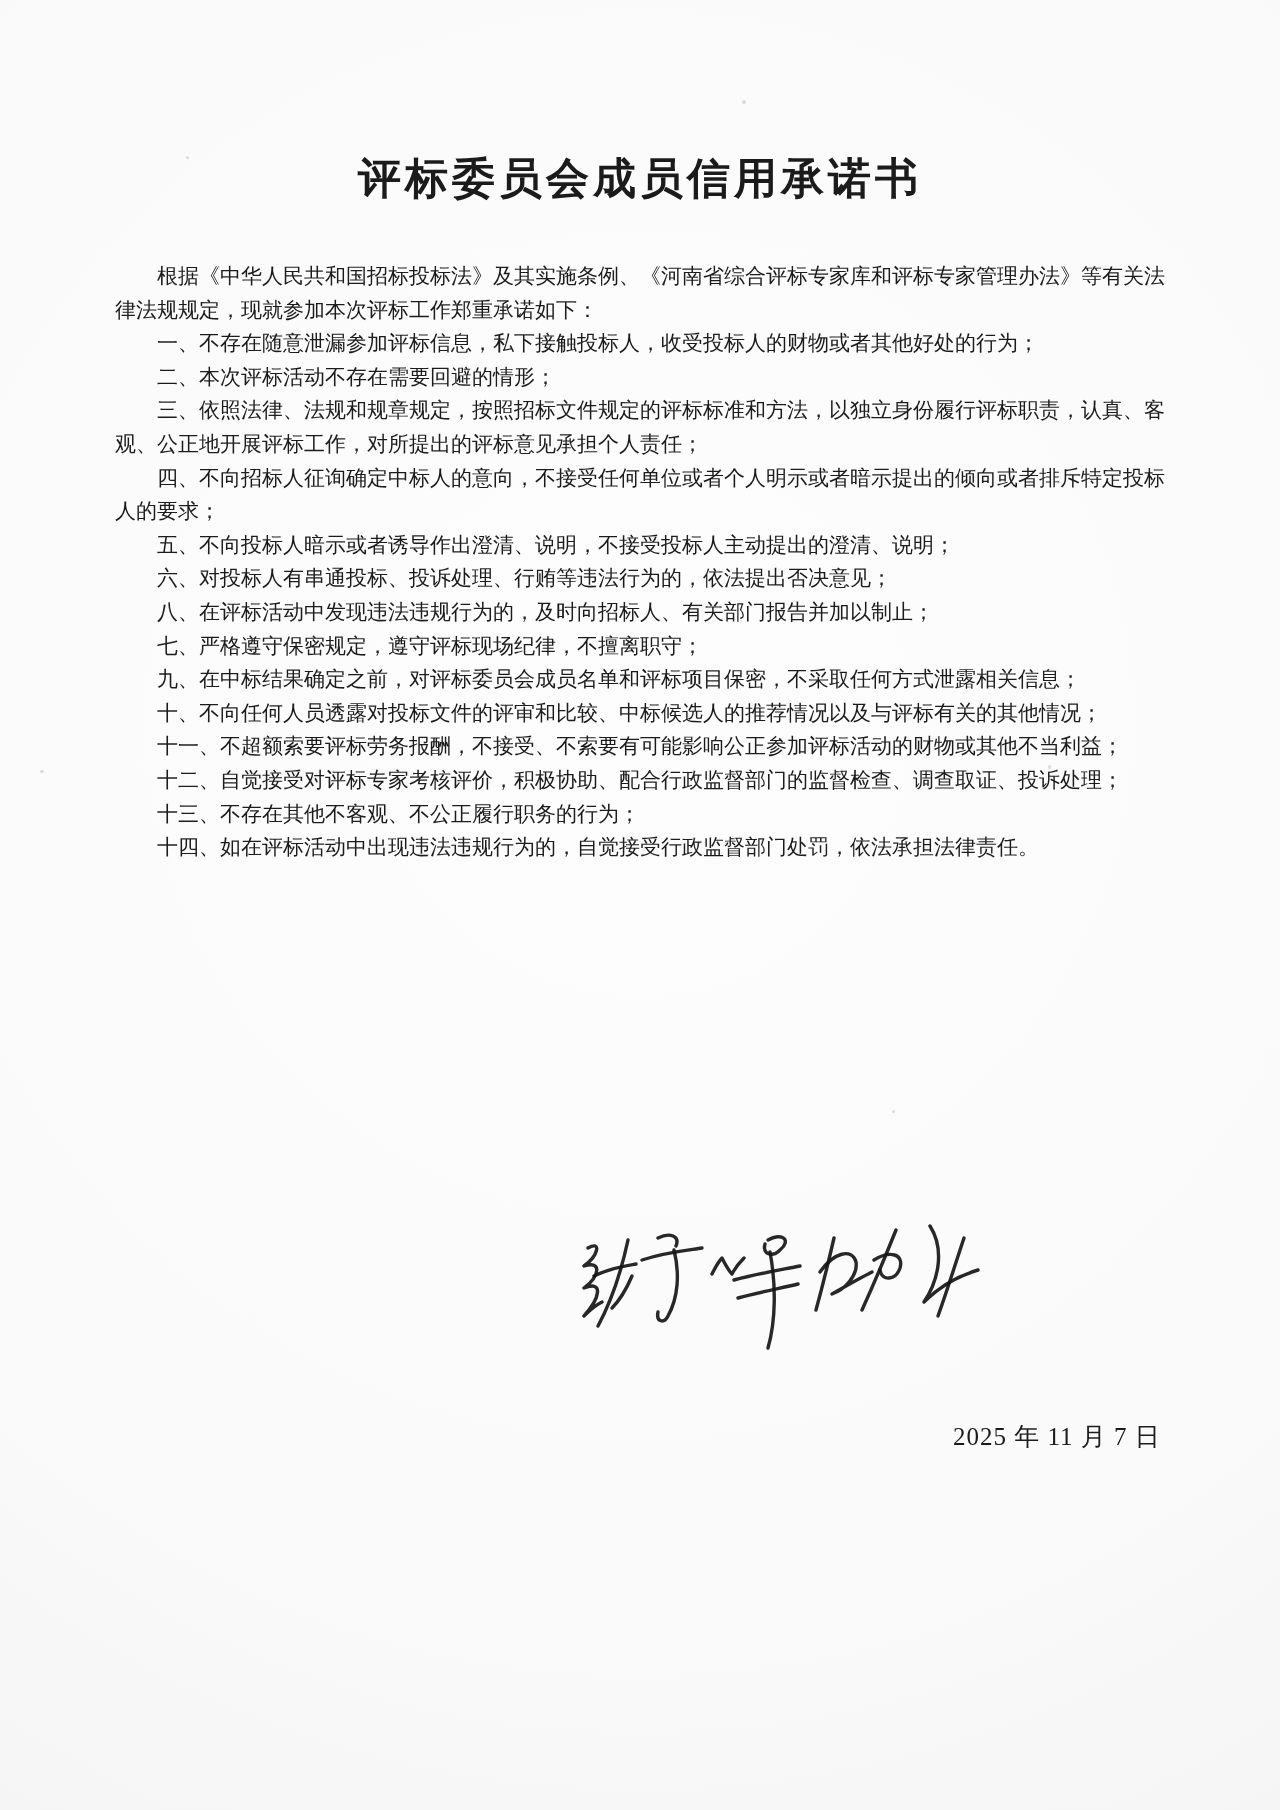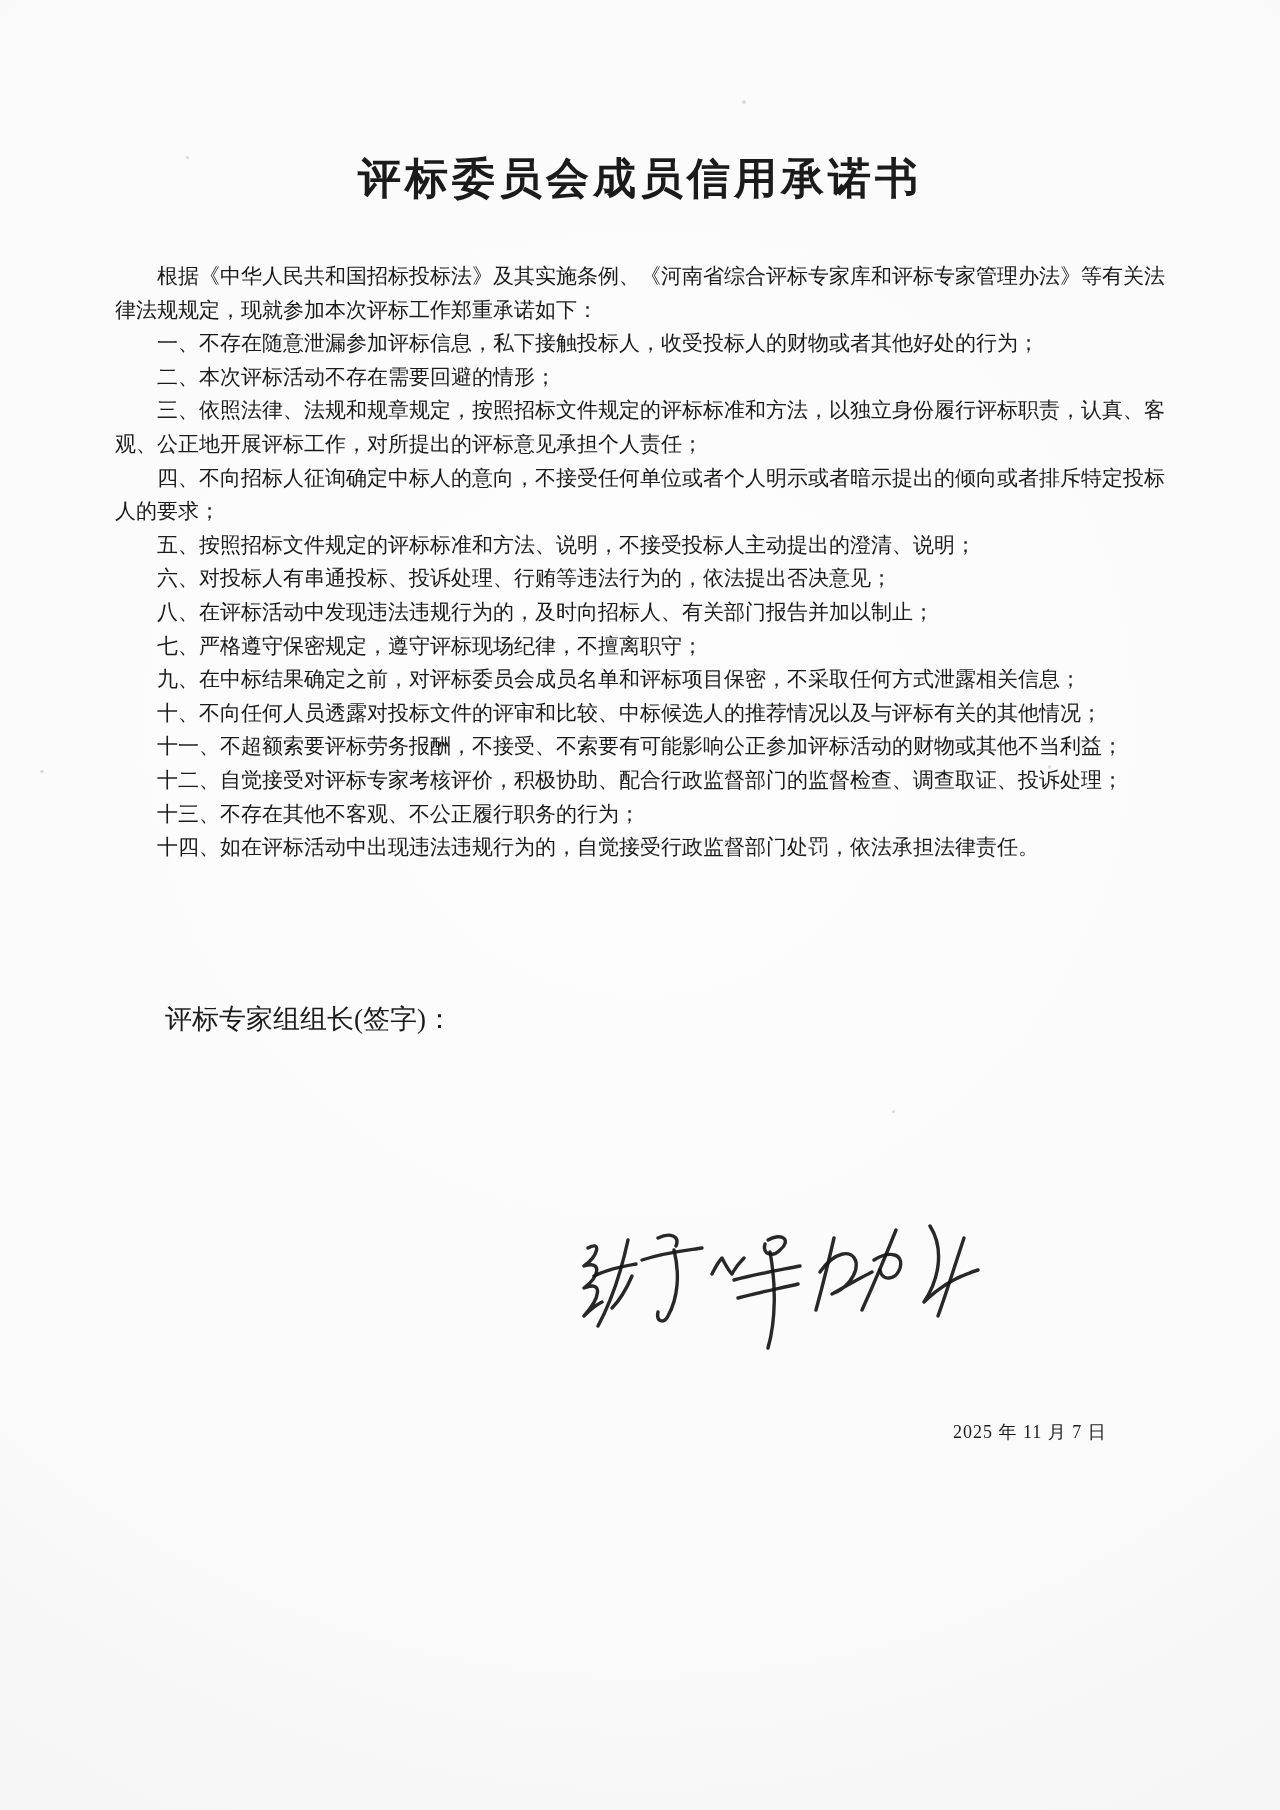--- a/index.html
+++ b/index.html
@@ -41,21 +41,21 @@
     stroke-width:3.4;
     stroke-linecap:round;
     stroke-linejoin:round;
     opacity:.92;
   }
   .sig-1 { left:572px; top:1232px; }
   .sig-2 { left:812px; top:1220px; }
   .doc-date {
     position:absolute;
     left:953px; top:1420px;
-    font-size:18px;
+    font-size:25px;
     letter-spacing:1px;
     white-space:nowrap;
   }
   .speck {
     position:absolute;
     border-radius:50%;
     background:#8f8f8f;
     opacity:.3;
   }
 </style>
@@ -65,33 +65,32 @@
 <div class="page">
 
   <h1 class="title">评标委员会成员信用承诺书</h1>
 
   <div class="body-text">
     <div class="para">根据《中华人民共和国招标投标法》及其实施条例、《河南省综合评标专家库和评标专家管理办法》等有关法律法规规定，现就参加本次评标工作郑重承诺如下：</div>
     <div class="para">一、不存在随意泄漏参加评标信息，私下接触投标人，收受投标人的财物或者其他好处的行为；</div>
     <div class="para">二、本次评标活动不存在需要回避的情形；</div>
     <div class="para">三、依照法律、法规和规章规定，按照招标文件规定的评标标准和方法，以独立身份履行评标职责，认真、客观、公正地开展评标工作，对所提出的评标意见承担个人责任；</div>
     <div class="para">四、不向招标人征询确定中标人的意向，不接受任何单位或者个人明示或者暗示提出的倾向或者排斥特定投标人的要求；</div>
-    <div class="para">五、按照招标文件规定的评标标准和方法、说明，不接受投标人主动提出的澄清、说明；</div>
+    <div class="para">五、不向投标人暗示或者诱导作出澄清、说明，不接受投标人主动提出的澄清、说明；</div>
     <div class="para">六、对投标人有串通投标、投诉处理、行贿等违法行为的，依法提出否决意见；</div>
     <div class="para">八、在评标活动中发现违法违规行为的，及时向招标人、有关部门报告并加以制止；</div>
     <div class="para">七、严格遵守保密规定，遵守评标现场纪律，不擅离职守；</div>
     <div class="para">九、在中标结果确定之前，对评标委员会成员名单和评标项目保密，不采取任何方式泄露相关信息；</div>
     <div class="para">十、不向任何人员透露对投标文件的评审和比较、中标候选人的推荐情况以及与评标有关的其他情况；</div>
     <div class="para">十一、不超额索要评标劳务报酬，不接受、不索要有可能影响公正参加评标活动的财物或其他不当利益；</div>
     <div class="para">十二、自觉接受对评标专家考核评价，积极协助、配合行政监督部门的监督检查、调查取证、投诉处理；</div>
     <div class="para">十三、不存在其他不客观、不公正履行职务的行为；</div>
     <div class="para">十四、如在评标活动中出现违法违规行为的，自觉接受行政监督部门处罚，依法承担法律责任。</div>
   </div>
 
-  <div class="sig-label sig-label-leader">评标专家组组长(签字)：</div>
 
   <div class="signature sig-1">
     <svg width="240" height="122" viewBox="0 0 240 122" xmlns="http://www.w3.org/2000/svg">
       <path d="M16,16 C30,8 26,24 12,34 C30,28 28,44 12,56 C32,48 28,66 12,84 C20,76 26,72 30,70"></path>
       <path d="M56,8 C50,36 40,68 26,94"></path>
       <path d="M22,44 C38,36 52,34 64,32"></path>
       <path d="M60,44 C54,58 48,68 40,76"></path>
       <path d="M86,6 C98,0 108,4 104,14"></path>
       <path d="M70,28 C94,20 118,18 130,16"></path>
       <path d="M102,18 C108,42 106,66 96,84 C92,92 84,90 86,80"></path>

